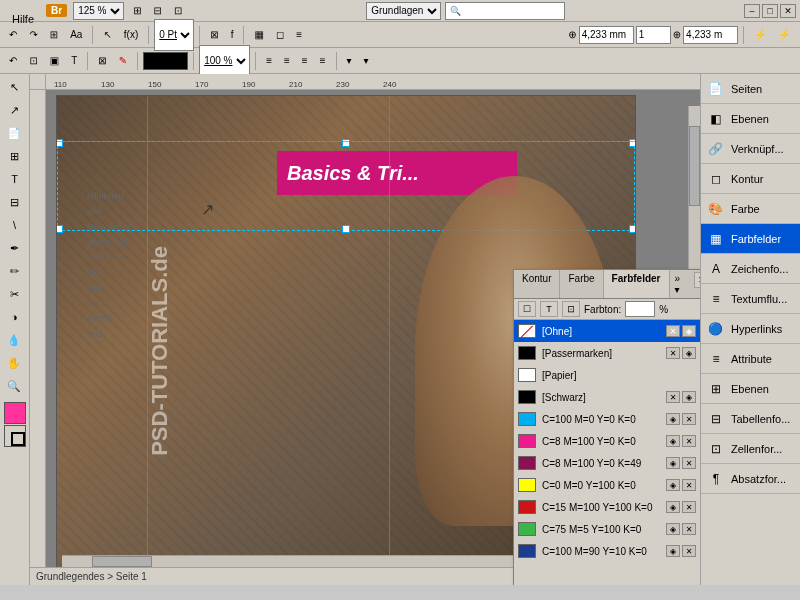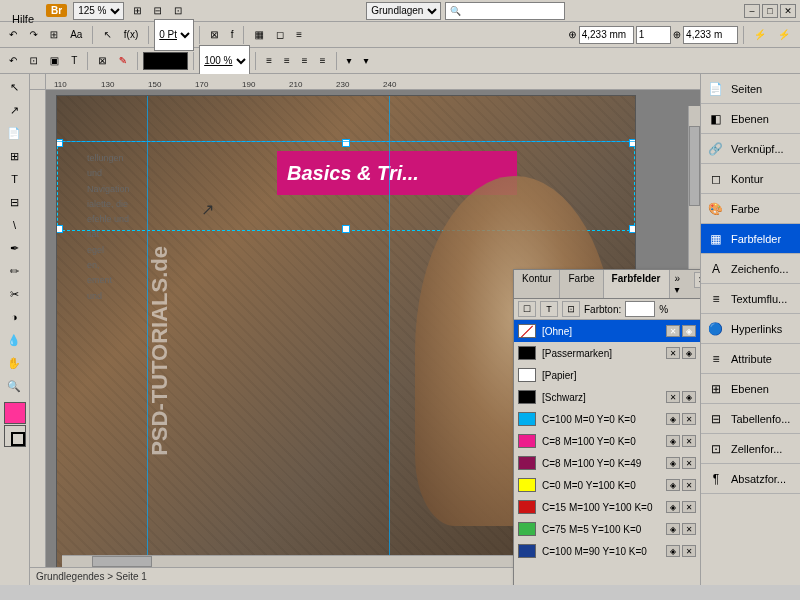--- a/index.html
+++ b/index.html
@@ -510,21 +510,21 @@
 
     <div class="canvas-wrapper">
 
       <div class="doc-page">
         <div class="doc-image">
 
           <div style="position:absolute; inset:0; background: repeating-linear-gradient(
             45deg, rgba(0,0,0,0.05), rgba(0,0,0,0.05) 2px, transparent 2px, transparent 8px
           );"></div>
 
-          <div class="canvas-text" style="color:#666; font-size:9px; line-height:1.7;">
+          <div class="canvas-text" style="color:#666; font-size:9px; line-height:1.7;margin-top:38px;">
             <div>tellungen</div>
             <div>und</div>
             <div>Navigation</div>
             <div>ialette, die</div>
             <div>efehle und</div>
             <div>ität</div>
             <div>egel</div>
             <div>en,</div>
             <div></div>
             <div>ement</div>

